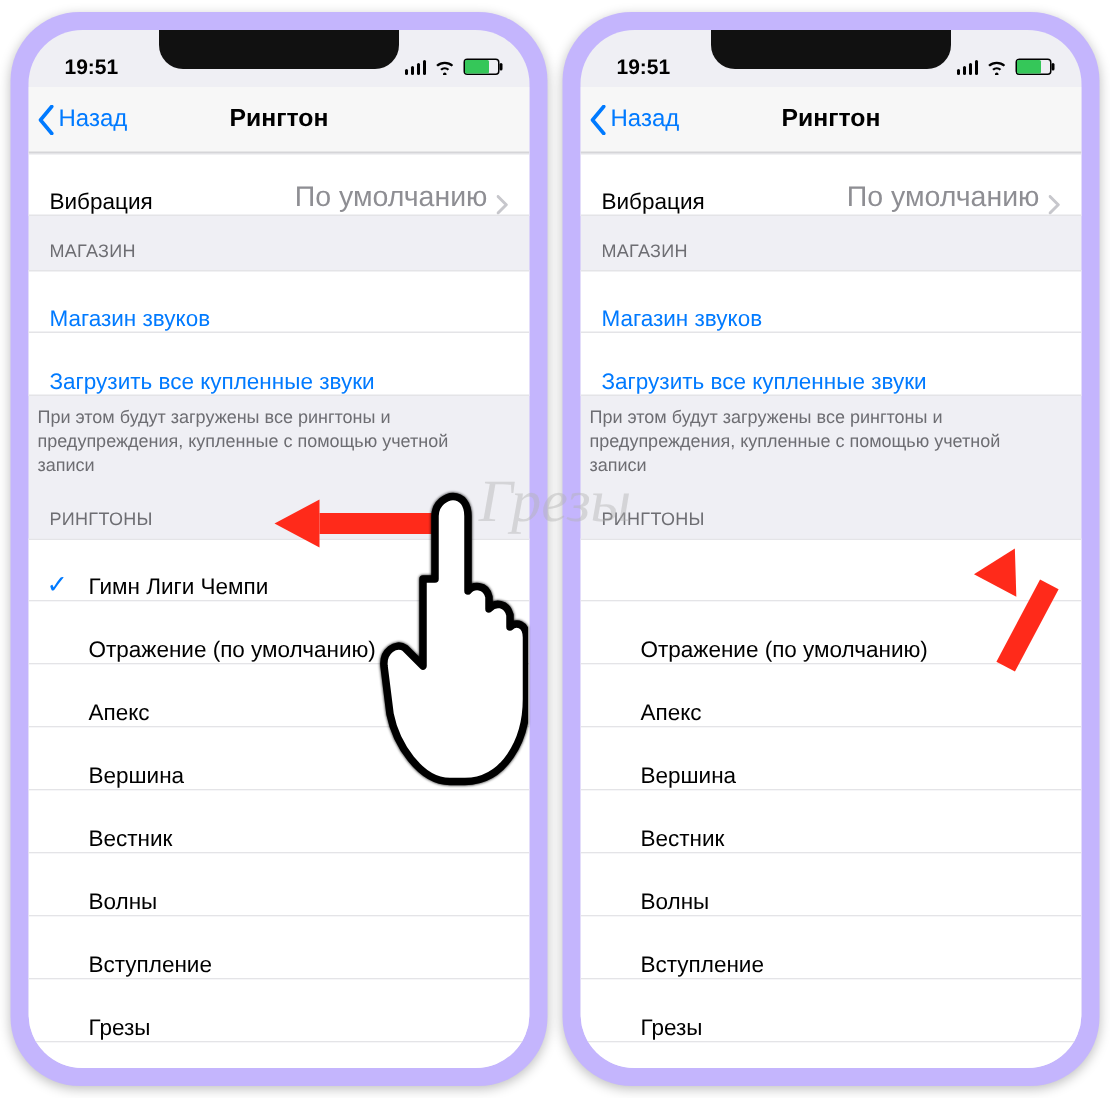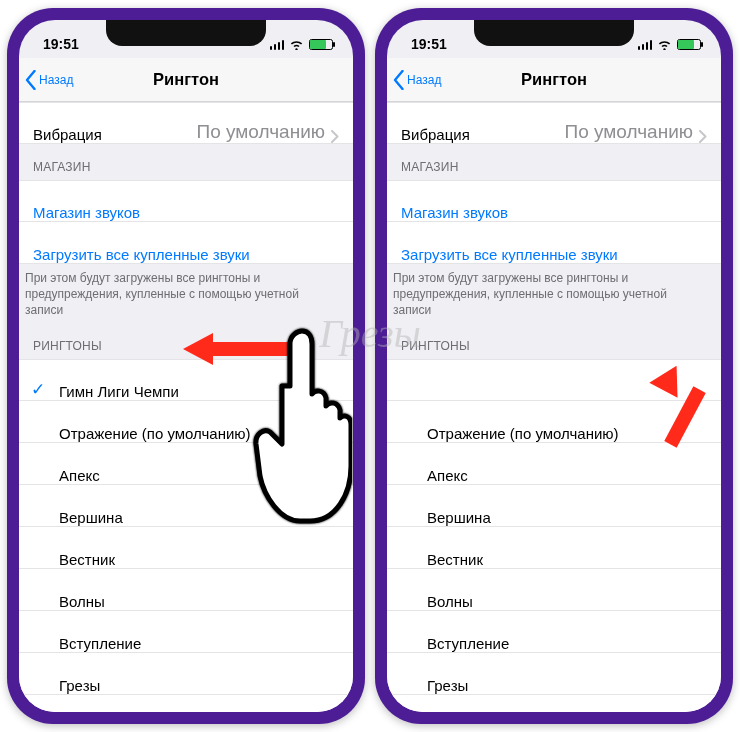--- a/index.html
+++ b/index.html
@@ -12,21 +12,21 @@
   }
   .stage {
     display: flex;
     gap: 10px;
     justify-content: center;
     padding: 8px 4px;
   }
   .phone {
     width: 358px;
     height: 716px;
-    background: #4c1d95;
+    background: #c4b5fd;
     border-radius: 46px;
     padding: 12px;
     position: relative;
     box-shadow: 0 2px 8px rgba(0,0,0,.25);
   }
   .screen {
     width: 100%; height: 100%;
     background: #efeff4;
     border-radius: 36px;
     overflow: hidden;
@@ -56,21 +56,21 @@
     background: #f7f7f7;
     border-bottom: 1px solid #d5d5d8;
     position: relative;
     display: flex;
     align-items: center;
     justify-content: center;
   }
   .nav-back {
     position: absolute; left: 6px; top: 0; bottom: 0;
     display: flex; align-items: center;
-    color: #007aff; font-size: 12px;
+    color: #007aff; font-size: 16px;
   }
   .nav-back svg { width: 12px; height: 20px; margin-right: 2px; }
   .nav-title { font-size: 16.5px; font-weight: 700; }
   .row {
     background: #fff;
     min-height: 42px;
     border-bottom: 1px solid #e4e4e7;
     display: flex; align-items: flex-end;
     padding: 0 14px 0 14px;
     font-size: 15px;

